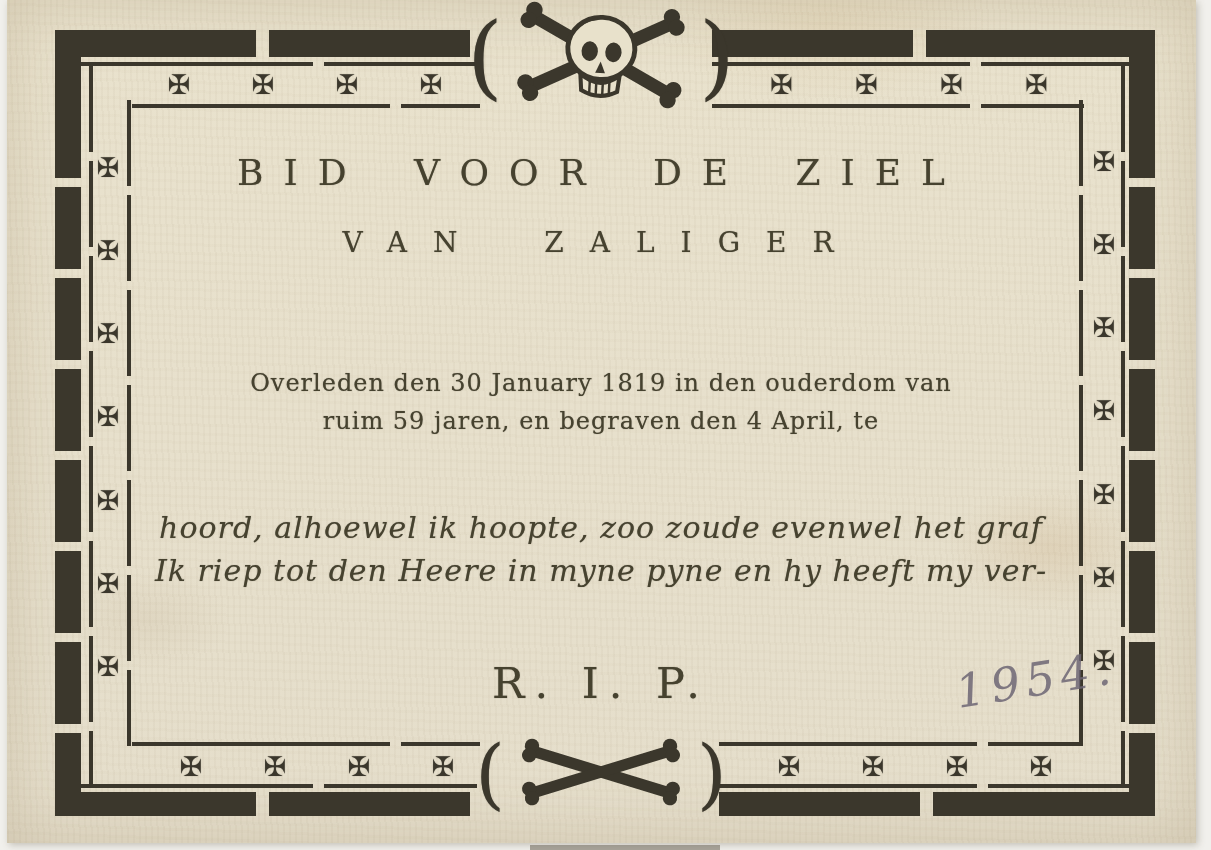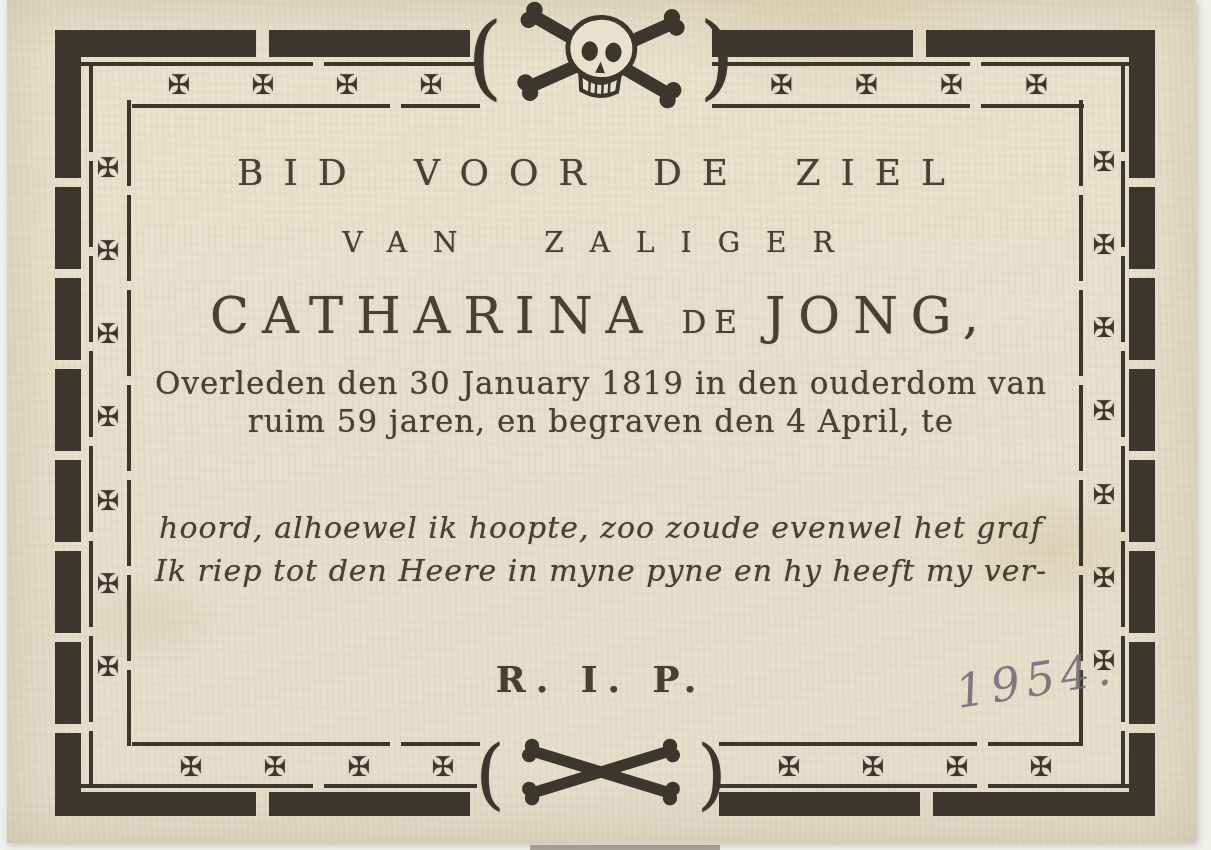--- a/index.html
+++ b/index.html
@@ -85,24 +85,24 @@
   .orn-bottom .paren{font-size:76px;line-height:1;}
   .orn-top svg{transform:rotate(3deg);}
 
   
   .textblock{position:absolute;left:118px;width:952px;text-align:center;color:var(--ink-soft);
     text-shadow:0 0 1px rgba(59,55,44,.55);}
   .title{top:152px;font-size:36px;letter-spacing:20px;word-spacing:16px;}
   .subtitle{top:226px;font-size:28px;letter-spacing:26px;word-spacing:26px;}
   .nameline{top:286px;font-size:51px;letter-spacing:13px;white-space:nowrap;}
   .name-particle{font-size:31px;letter-spacing:8px;margin:0 20px 0 26px;}
-  .details{top:364px;font-size:31px;line-height:38px;letter-spacing:1px;}
+  .details{top:364px;font-size:24px;line-height:38px;letter-spacing:1px;}
   .quote{top:506px;font-size:30px;line-height:43px;font-style:italic;letter-spacing:1px;}
   .quote .ref{font-style:normal;letter-spacing:3px;}
-  .rip{top:658px;font-size:36px;letter-spacing:10px;font-weight:bold;}
+  .rip{top:658px;font-size:43px;letter-spacing:10px;font-weight:normal;}
 
   .annotation{position:absolute;left:948px;top:652px;width:170px;
     font-style:italic;font-size:46px;color:var(--pencil);opacity:.85;
     transform:rotate(-9deg);letter-spacing:6px;font-family:"DejaVu Serif",serif;}
 </style>
 </head>
 <body>
 
 <div class="stage">
   <div class="paper">
@@ -237,23 +237,20 @@
             </g>
           </g>
         </svg>
       </span>
       <span class="paren">)</span>
     </div>
 
     <div class="textblock subtitle">VAN ZALIGER</div>
     <div class="textblock title">BID VOOR DE ZIEL</div>
 
-    <div class="textblock nameline">
-      <span>CATHARINA</span><span class="name-particle">DE</span><span>JONG,</span>
-    </div>
 
     <div class="textblock details">
       <div>Overleden den 30 January 1819 in den ouderdom van</div>
       <div>ruim 59 jaren, en begraven den 4 April, te</div>
     </div>
 
     <div class="textblock quote">
       <div>hoord, alhoewel ik hoopte, zoo zoude evenwel het graf</div>
       <div>Ik riep tot den Heere in myne pyne en hy heeft my ver-</div>
     </div>

